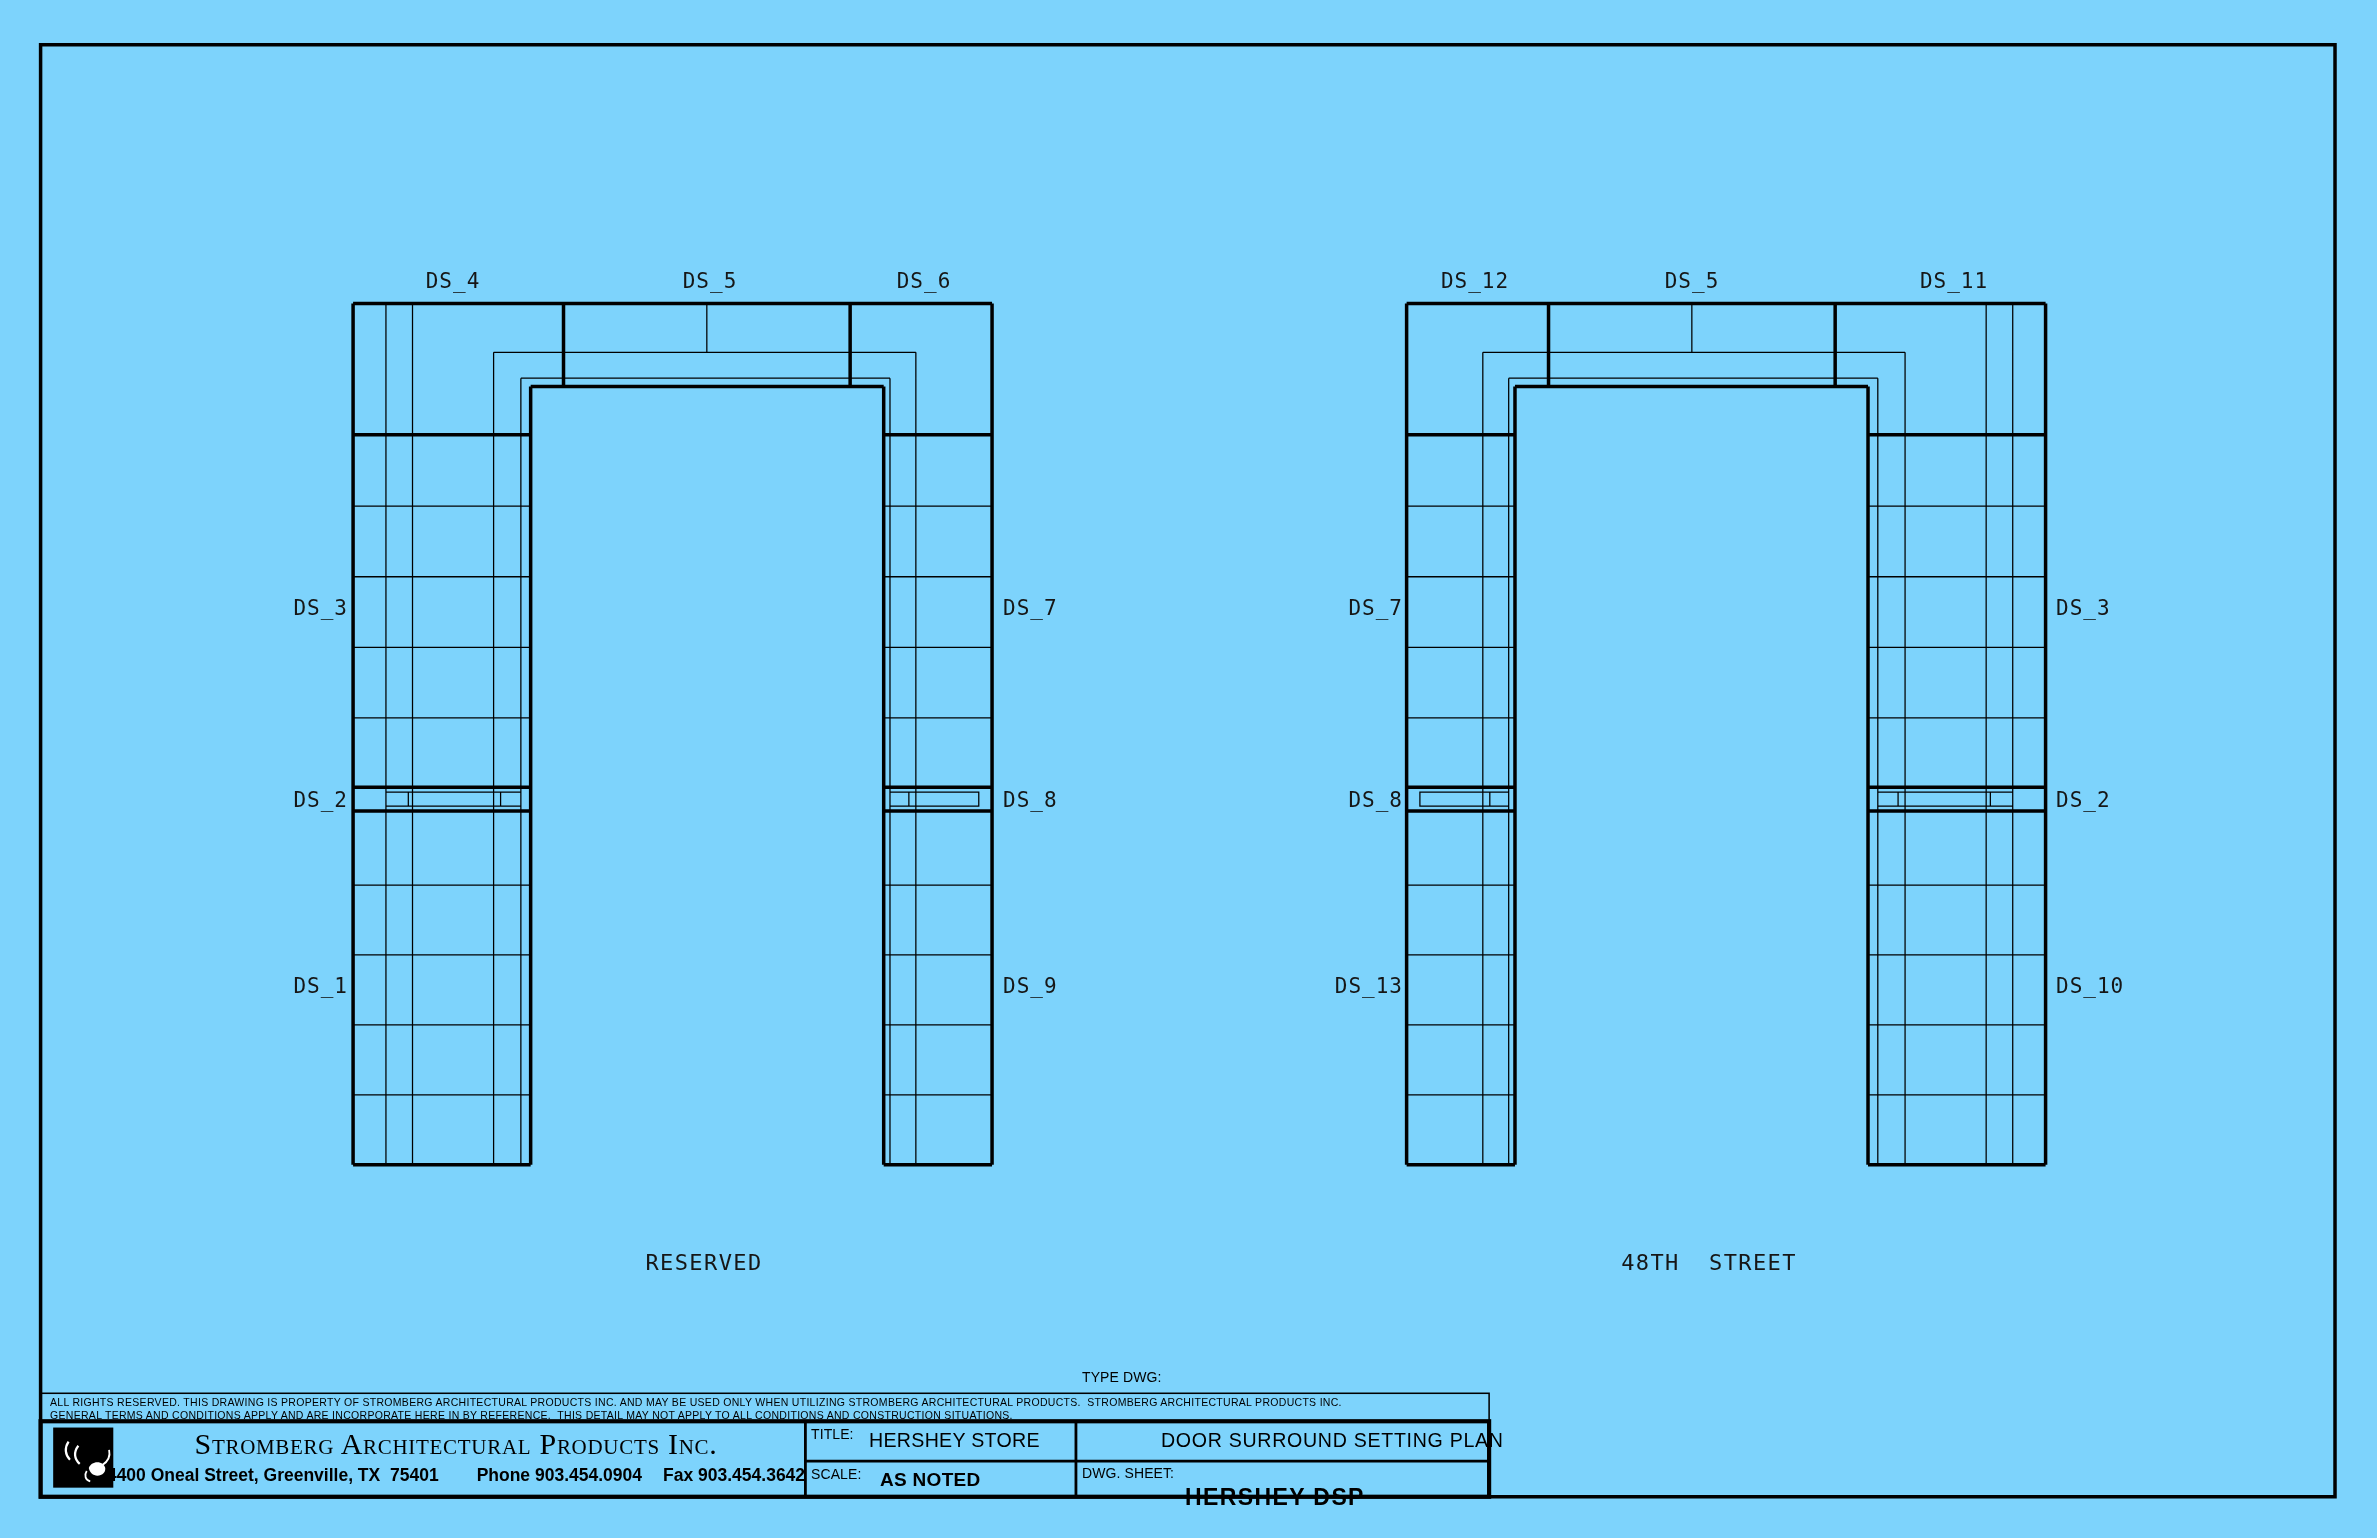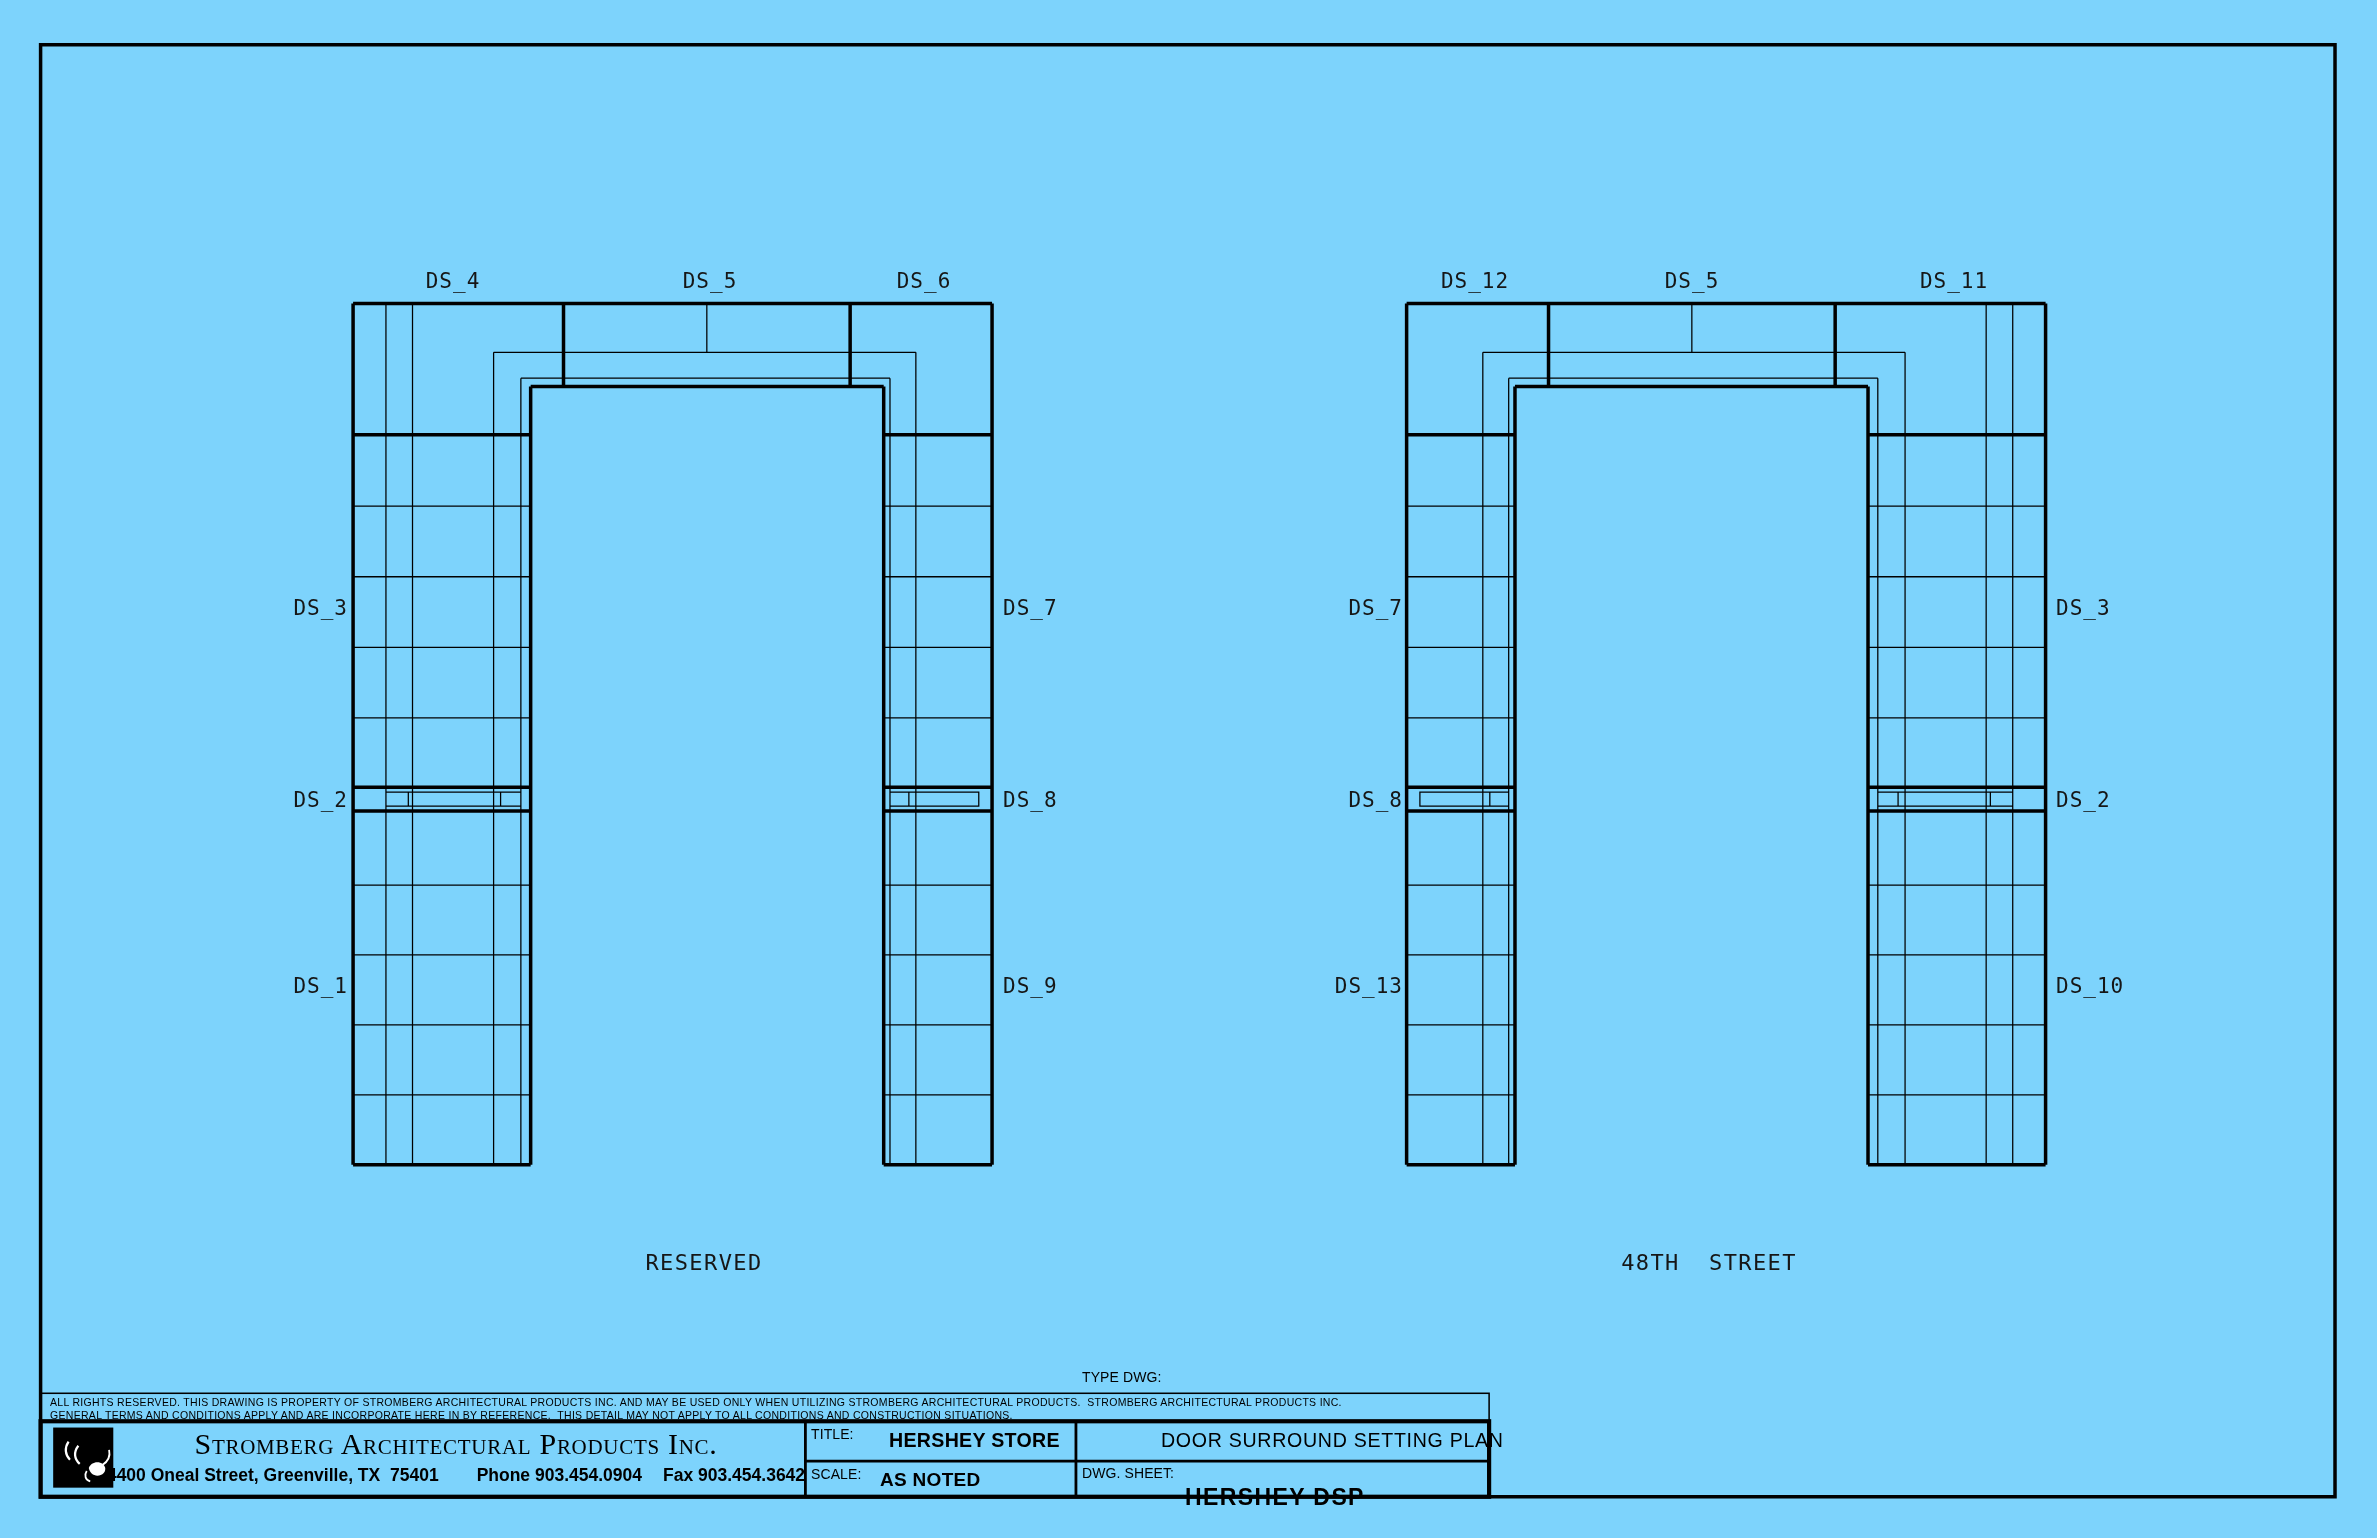--- a/index.html
+++ b/index.html
@@ -49,21 +49,21 @@
   .addr{
     position:absolute;
     left:129px;top:1467px;width:654px;
     display:flex;justify-content:center;align-items:baseline;
     font-weight:bold;font-size:17.5px;line-height:1;white-space:pre;
   }
   .addr .gap1{margin-left:38px;}
   .addr .gap2{margin-left:21px;}
   .fld{position:absolute;line-height:1;white-space:nowrap;}
   .fld-label{font-size:14px;letter-spacing:0.1px;}
-  .v-title{font-size:19.6px;font-weight:700;letter-spacing:0.3px;margin-left:20px;}
+  .v-title{font-size:19.6px;font-weight:400;letter-spacing:0.3px;}
   .v-scale{font-size:19px;font-weight:600;letter-spacing:0.3px;}
   .v-type{font-size:19.6px;font-weight:400;letter-spacing:0.7px;}
   .v-sheet{font-size:23px;font-weight:700;letter-spacing:1.4px;margin-top:21px;}
 </style>
 </head>
 <body>
 
 <div class="sheet">
 
   <svg width="2377" height="1538" viewBox="0 0 3400 2200">

